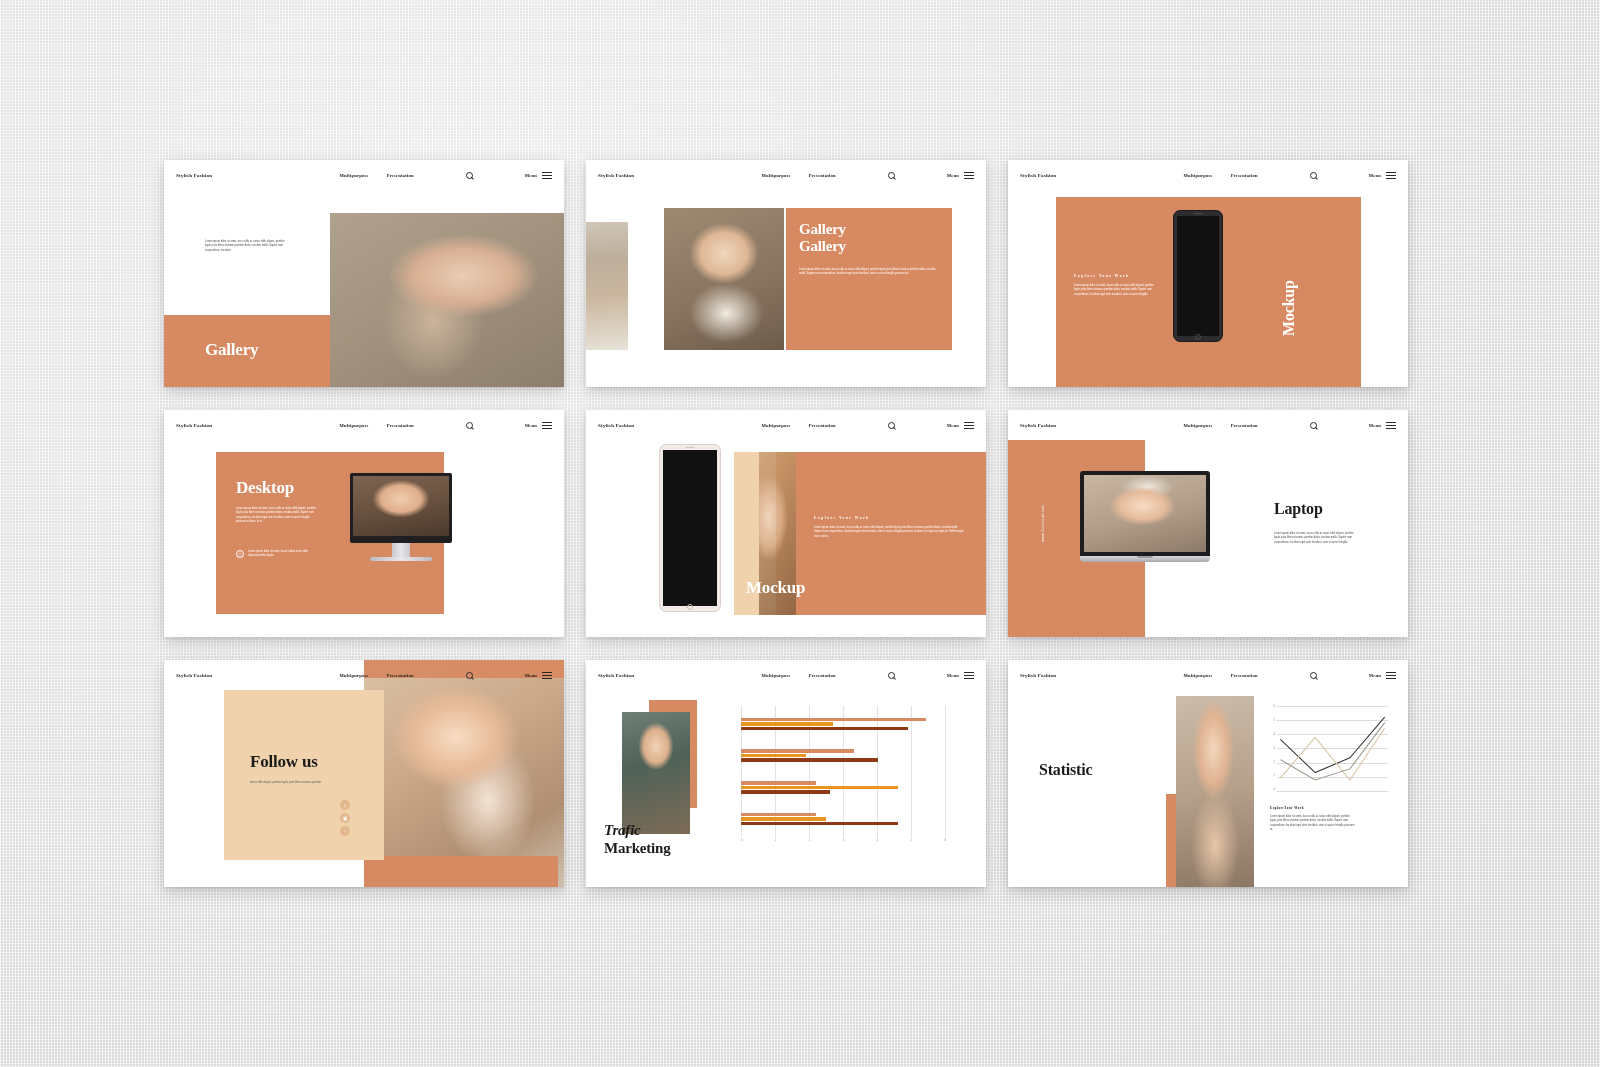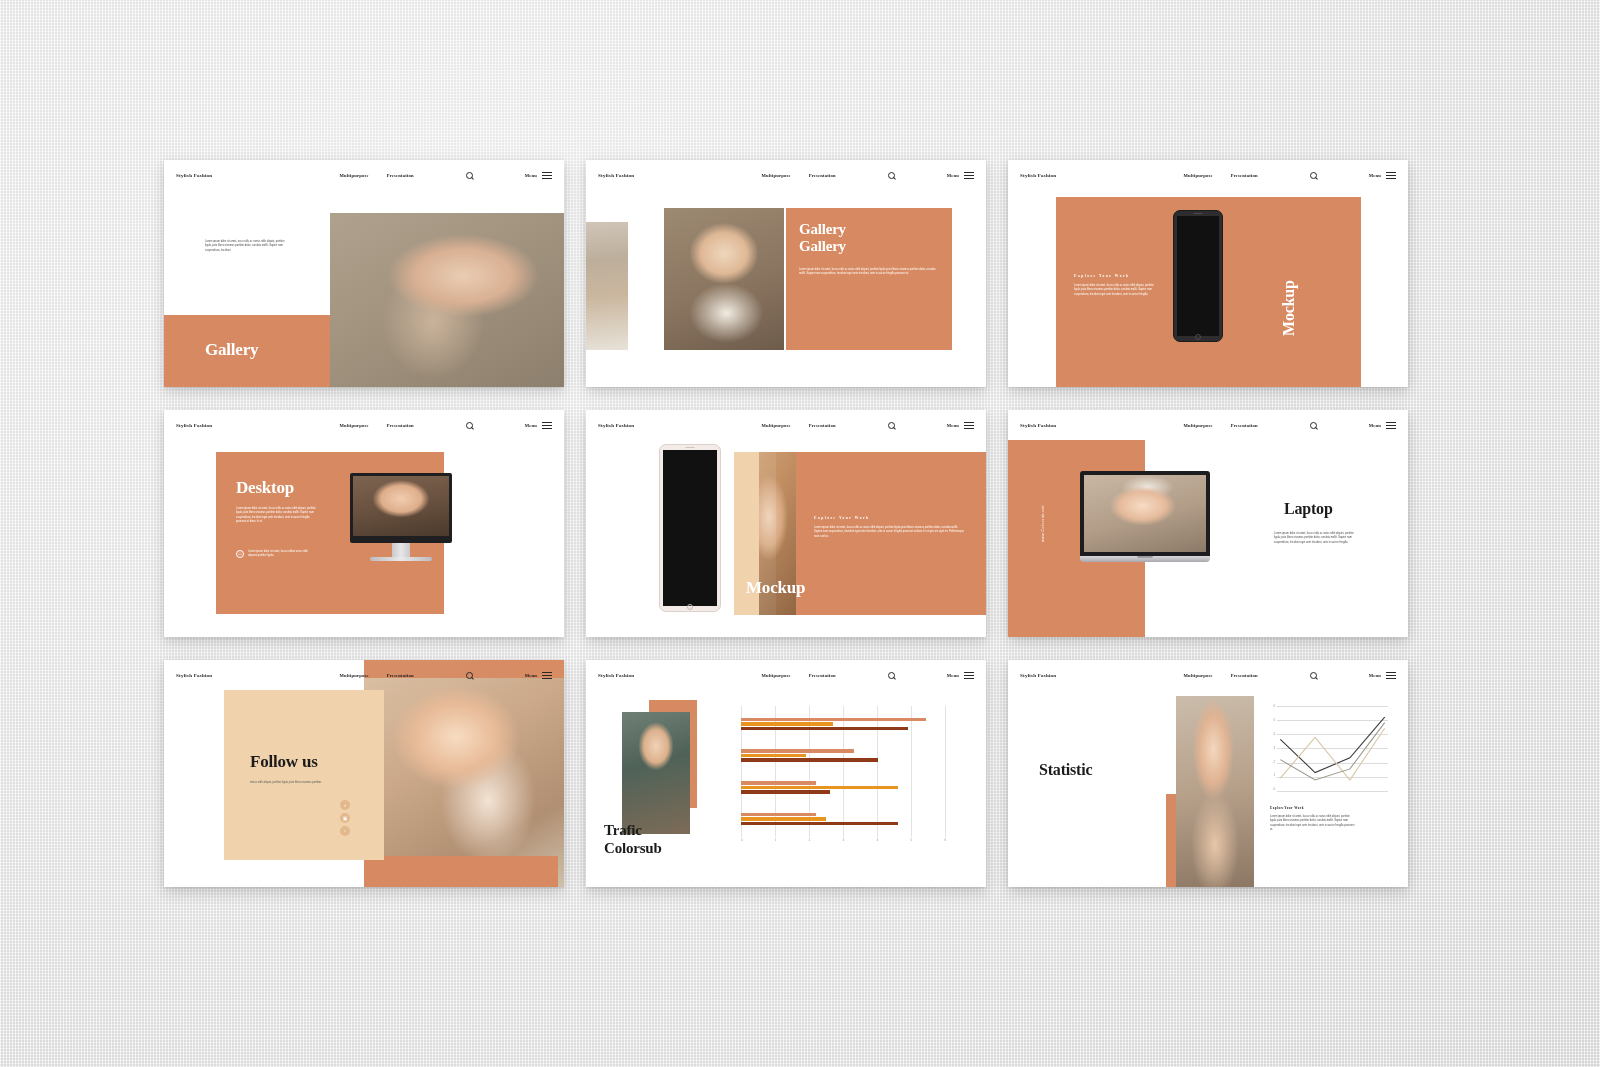--- a/index.html
+++ b/index.html
@@ -514,21 +514,21 @@
     <div class="band" style="left:0;top:30px;width:137px;height:197px;"></div>
     <div class="vtext" style="left:33px;top:132px;transform:rotate(-90deg);font-size:3.4px;letter-spacing:.6px;color:#ffffff;font-family:'Liberation Sans',sans-serif;">www.Colorsub.net</div>
 
     <div class="macbook" style="left:72px;top:61px;width:130px;height:91px;">
       <div class="bez">
         <div class="scr p-laptop-girl"></div>
       </div>
       <div class="base"></div>
     </div>
 
-    <div class="display" style="position:absolute;left:276px;top:90px;font-size:16px;text-align:right;">Laptop</div>
+    <div class="display" style="position:absolute;left:266px;top:90px;font-size:16px;text-align:right;">Laptop</div>
     <div class="lorem" style="position:absolute;left:266px;top:122px;width:82px;">Lorem ipsum dolor sit amet, lacus nulla ac natus nibh aliquet, porttitor ligula justo libero vivamus porttitor dolor, conubia mollit. Sapien nam suspendisse, tincidunt eget ante tincidunt, ante in auctor fringilla.</div>
   </div>
 
   <div class="slide">
     <div class="photo p-follow" style="left:200px;top:0;width:200px;height:227px;"></div>
     <div class="band" style="left:200px;top:0;width:200px;height:18px;opacity:.95;"></div>
     <div class="band" style="left:200px;top:196px;width:194px;height:31px;"></div>
     <div style="position:absolute;left:60px;top:30px;width:160px;height:170px;background:#f0d3ac;"></div>
 
     <div class="topbar">
@@ -576,22 +576,22 @@
               <i></i>
               <i></i>
             </div>
         </div>
       </div>
     </div>
 
     <div class="band" style="left:63px;top:40px;width:48px;height:108px;"></div>
     <div class="photo p-traffic" style="left:36px;top:52px;width:68px;height:122px;"></div>
 
-    <div class="display" style="position:absolute;left:18px;top:162px;font-size:15px;line-height:1.08;">Trafic</div>
-    <div class="display" style="position:absolute;left:18px;top:180px;font-size:15px;line-height:1.08;">Colorsub</div>
+    <div class="display" style="position:absolute;left:18px;top:162px;font-size:15px;line-height:1.08;font-style:italic;">Trafic</div>
+    <div class="display" style="position:absolute;left:18px;top:180px;font-size:15px;line-height:1.08;">Marketing</div>
 
     <div class="barchart" id="barchart" style="left:155px;top:46px;width:205px;height:140px;">
       <div class="bc-plot">
         <div class="bc-grid" id="bc-grid">
             <span></span>
             <span></span>
             <span></span>
             <span></span>
             <span></span>
             <span></span>

